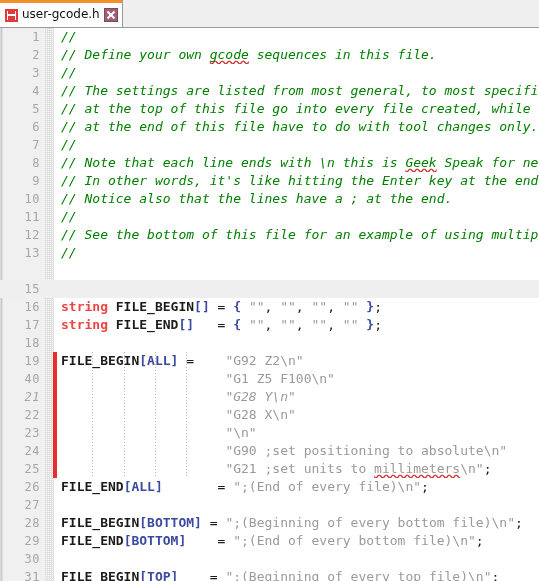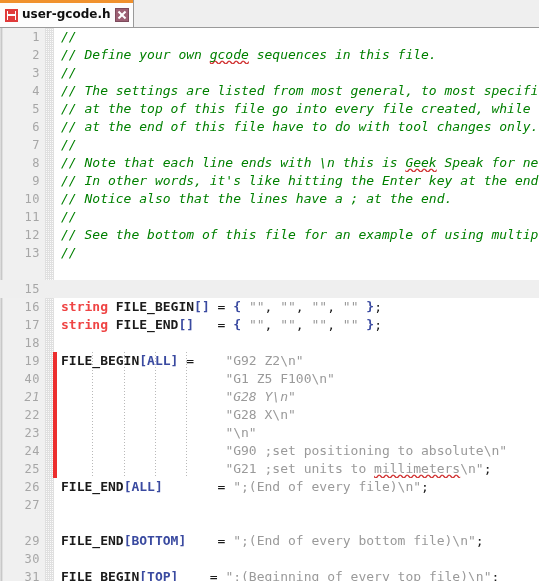--- a/index.html
+++ b/index.html
@@ -33,21 +33,20 @@
   .tab {
     position: relative;
     display: flex;
     align-items: center;
     gap: 4px;
     padding: 0 4px 0 5px;
     background: #fdfdfd;
     border-right: 1px solid #9a9a9a;
     box-sizing: border-box;
     height: 27px;
-    font-weight: bold;
   }
   .tab.active::before {
     content: "";
     position: absolute;
     left: 0; right: 0; top: 0;
     height: 3px;
     background: #f0912d;
   }
   .tab-title {
     font-family: "DejaVu Sans", sans-serif;
@@ -246,17 +245,18 @@
       <div class="row" style="top: 306px; position: absolute; left: 0px; right: 0px;"><span class="lineno">18</span><span class="linetext"></span></div>
       <div class="row" style="top: 324px; position: absolute; left: 0px; right: 0px;"><span class="lineno">19</span><span class="linetext"><span class="ident">FILE_BEGIN</span><span class="brk">[ALL]</span><span class="op"> </span><span class="op">=</span><span class="op">    </span><span class="str">"G92 Z2\n"</span></span></div>
       <div class="row" style="top: 342px; position: absolute; left: 0px; right: 0px;"><span class="lineno">40</span><span class="linetext"><span class="op">                     </span><span class="str">"G1 Z5 F100\n"</span></span></div>
       <div class="row" style="top: 360px; position: absolute; left: 0px; right: 0px; font-style: italic;"><span class="lineno">21</span><span class="linetext"><span class="op">                     </span><span class="str">"G28 Y\n"</span></span></div>
       <div class="row" style="top: 378px; position: absolute; left: 0px; right: 0px;"><span class="lineno">22</span><span class="linetext"><span class="op">                     </span><span class="str">"G28 X\n"</span></span></div>
       <div class="row" style="top: 396px; position: absolute; left: 0px; right: 0px;"><span class="lineno">23</span><span class="linetext"><span class="op">                     </span><span class="str">"\n"</span></span></div>
       <div class="row" style="top: 414px; position: absolute; left: 0px; right: 0px;"><span class="lineno">24</span><span class="linetext"><span class="op">                     </span><span class="str">"G90 ;set positioning to absolute\n"</span></span></div>
       <div class="row" style="top: 432px; position: absolute; left: 0px; right: 0px;"><span class="lineno">25</span><span class="linetext"><span class="op">                     </span><span class="str">"G21 ;set units to </span><span class="str sq">millimeters</span><span class="str">\n"</span><span class="punc">;</span></span></div>
       <div class="row" style="top: 450px; position: absolute; left: 0px; right: 0px;"><span class="lineno">26</span><span class="linetext"><span class="ident">FILE_END</span><span class="brk">[ALL]</span><span class="op">       </span><span class="op">=</span><span class="op"> </span><span class="str">";(End of every file)\n"</span><span class="punc">;</span></span></div>
       <div class="row" style="top: 468px; position: absolute; left: 0px; right: 0px;"><span class="lineno">27</span><span class="linetext"></span></div>
+      <div class="row" style="top: 486px; position: absolute; left: 0px; right: 0px;"><span class="lineno">28</span><span class="linetext"><span class="ident">FILE_BEGIN</span><span class="brk">[BOTTOM]</span><span class="op"> </span><span class="op">=</span><span class="op"> </span><span class="str">";(Beginning of every bottom file)\n"</span><span class="punc">;</span></span></div>
       <div class="row" style="top: 504px; position: absolute; left: 0px; right: 0px;"><span class="lineno">29</span><span class="linetext"><span class="ident">FILE_END</span><span class="brk">[BOTTOM]</span><span class="op">    </span><span class="op">=</span><span class="op"> </span><span class="str">";(End of every bottom file)\n"</span><span class="punc">;</span></span></div>
       <div class="row" style="top: 522px; position: absolute; left: 0px; right: 0px; padding-left: 28px;"><span class="lineno">30</span><span class="linetext"></span></div>
       <div class="row" style="top: 540px; position: absolute; left: 0px; right: 0px;"><span class="lineno">31</span><span class="linetext"><span class="ident">FILE_BEGIN</span><span class="brk">[TOP]</span><span class="op">    </span><span class="op">=</span><span class="op"> </span><span class="str">";(Beginning of every top file)\n"</span><span class="punc">;</span></span></div>
     </div>
 </div>
 
 </body></html>

